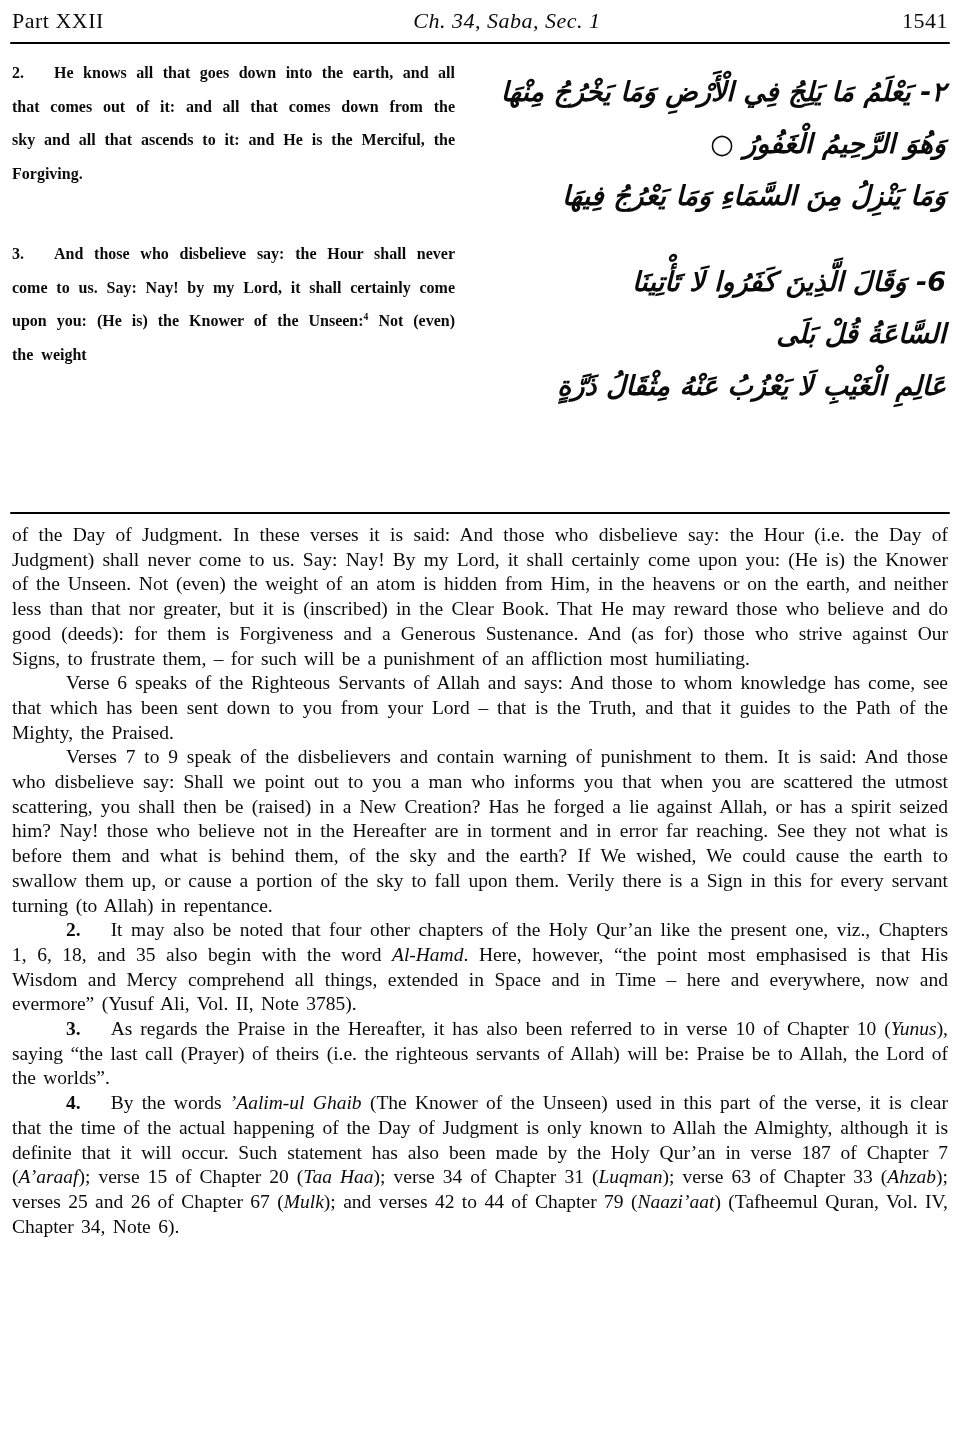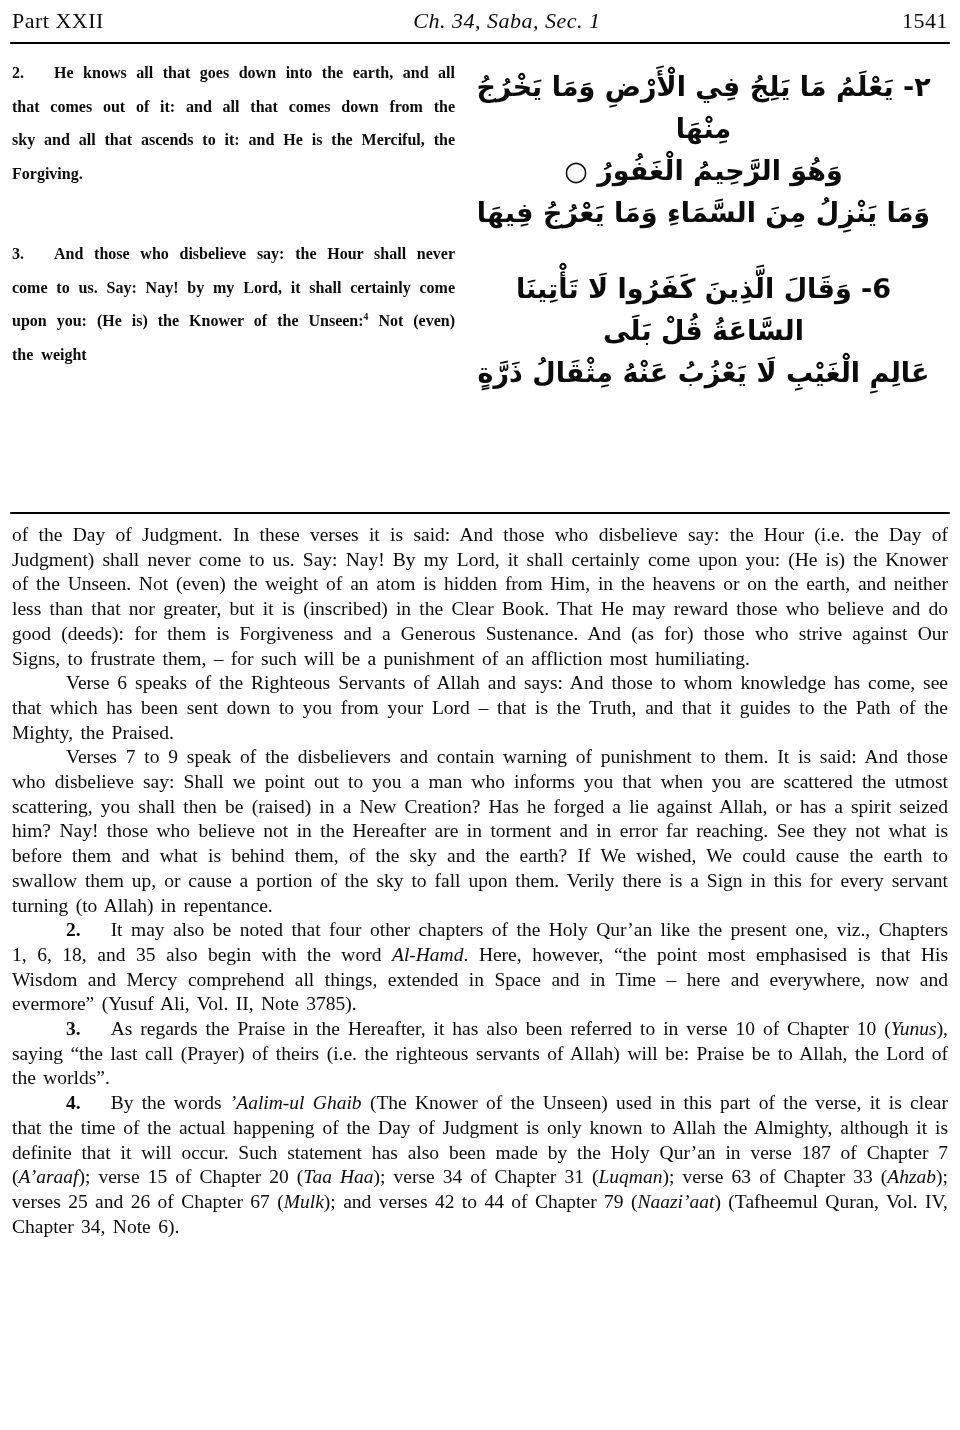--- a/index.html
+++ b/index.html
@@ -47,22 +47,23 @@
     direction: rtl;
     font-family: "DejaVu Sans", sans-serif;
     font-weight: bold;
     font-size: 27px;
     padding-right: 4px;
     padding-left: 6px;
   }
   .arabic-verse { margin-top: 10px; }
   .arabic-verse + .arabic-verse { margin-top: 34px; }
   .aline {
-    line-height: 42px;
-    text-align: center;
+    line-height: 52px;
+    text-align: right;
+    font-style: italic;
   }
   .commentary {
     padding: 9px 2px 0 2px;
   }
   .cpara {
     font-size: 19.5px;
     line-height: 24.7px;
     text-align: justify;
     word-spacing: 2.5px;
   }

